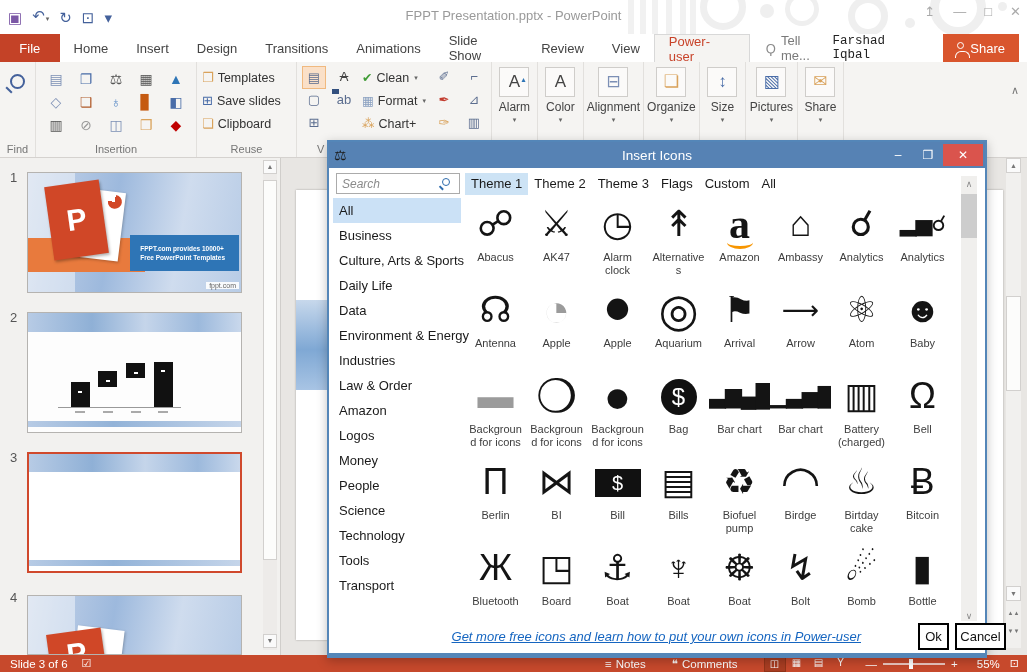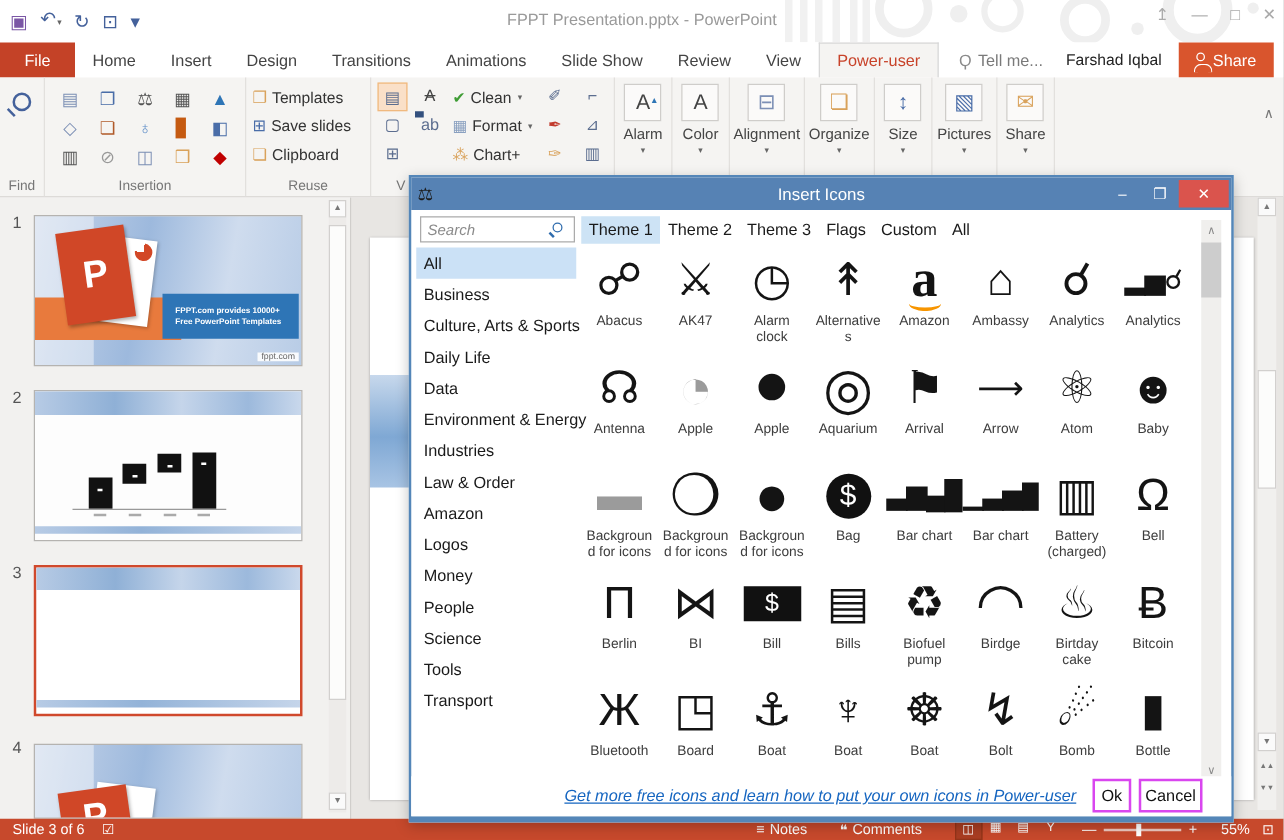--- a/index.html
+++ b/index.html
@@ -20,21 +20,21 @@
   .wincontrols { position:absolute; right:6px; top:4px; display:flex; gap:18px; z-index:2; }
   .wincontrols span { font-size:13px; color:#aaa; }
 
   
   .tabrow { position:absolute; left:0; top:34px; width:1027px; height:28px; background:#fff; display:flex; align-items:stretch; }
   .file-tab { width:60px; background:#c44227; color:#fff; font-size:13px; display:flex; align-items:center; justify-content:center; }
   .rtab { padding:0 14px; font-size:13px; color:#444; display:flex; align-items:center; }
   .rtab.active { background:#f5f4f2; border:1px solid #d8d8d8; border-bottom:none; color:#c8432a; }
   .tellme { display:flex; align-items:center; gap:5px; margin-left:16px; color:#7a7a7a; font-size:13px; }
   .tellme .bulb { color:#8a8a8a; font-size:13px; }
-  .account { margin-left:auto; font-size:12.5px; color:#222; display:flex; align-items:center; }
+  .account { margin-left:auto; font-size:12.5px; color:#222; display:flex; align-items:center;font-family:Liberation Mono, monospace; }
   .share-btn { margin:0 8px 0 14px; background:#d9552d; color:#fff; font-size:13px; display:flex; align-items:center; gap:6px; padding:0 14px; }
   .person { width:7px; height:7px; border:1.5px solid #fff; border-radius:50%; position:relative; top:-3px; }
   .person:after { content:""; position:absolute; left:-3px; top:8px; width:13px; height:6px; border:1.5px solid #fff; border-bottom:none; border-radius:6px 6px 0 0; }
 
   
   .ribbon { position:absolute; left:0; top:62px; width:1027px; height:96px; background:#f5f4f2; border-bottom:1px solid #d5d2cf; display:flex; }
   .rg { position:relative; border-right:1px solid #e2e0dd; padding:4px 5px 16px; }
   .rg-label { position:absolute; bottom:2px; left:0; right:0; text-align:center; font-size:11px; color:#767676; }
   .g-find { width:36px; }
   .mag { position:relative; width:15px; height:15px; border:2px solid #44619b; border-radius:50%; margin:8px auto 0; }
@@ -145,21 +145,21 @@
   .cell.s-arrow .g { font-size:26px; }
   .cell.s-am .g { font-family:"Liberation Serif","DejaVu Serif",serif; font-weight:bold; font-size:42px; position:relative; }
   .cell.s-am .g:after { content:""; position:absolute; left:18px; bottom:2px; width:26px; height:10px; border-bottom:3px solid #f79500; border-radius:50%; }
   .cell.s-blob .g { background:#111; color:#fff; border-radius:50%; width:36px; height:36px; line-height:36px; font-size:24px; margin:8px auto 8px; }
   .cell.s-note .g { background:#111; color:#fff; width:46px; height:28px; line-height:28px; font-size:20px; margin:12px auto 12px; }
   .dlg-scroll { position:absolute; right:8px; top:34px; width:16px; height:448px; background:#f0efed; }
   .ds-arrow { position:absolute; left:0; width:16px; height:16px; color:#888; font-size:9px; text-align:center; line-height:16px; }
   .ds-thumb { position:absolute; left:0; top:18px; width:16px; height:44px; background:#cdcdcd; }
   .dlg-footer { position:absolute; left:0; right:0; bottom:0; height:32px; background:#fff; }
   .dlg-link { position:absolute; right:124px; top:8px; font-size:13px; font-style:italic; text-decoration:underline; color:#1565c0; white-space:nowrap; }
-  .dlg-btn { position:absolute; top:2px; height:27px; background:#fff; border:2px solid #d946ef; font-size:13px; color:#111; text-align:center; line-height:23px; }
+  .dlg-btn { position:absolute; top:2px; height:27px; background:#fff; border:2px solid #000000; font-size:13px; color:#111; text-align:center; line-height:23px;margin-left:44px; }
   .btn-ok { left:545px; width:31px; }
   .btn-cancel { left:582px; width:51px; }
 </style>
 </head>
 <body>
 
 <div class="screen">
 
   <div class="titlebar">
     <div class="deco">
@@ -467,20 +467,21 @@
       <div class="dcat">Daily Life</div>
       <div class="dcat">Data</div>
       <div class="dcat">Environment &amp; Energy</div>
       <div class="dcat">Industries</div>
       <div class="dcat">Law &amp; Order</div>
       <div class="dcat">Amazon</div>
       <div class="dcat">Logos</div>
       <div class="dcat">Money</div>
       <div class="dcat">People</div>
       <div class="dcat">Science</div>
+      <div class="dcat">Technology</div>
       <div class="dcat">Tools</div>
       <div class="dcat">Transport</div>
     </div>
     <div class="dlg-grid">
       <div class="cell">
           <div class="g">☍</div>
           <div class="lb">Abacus</div>
         </div>
       <div class="cell">
           <div class="g">⚔</div>

